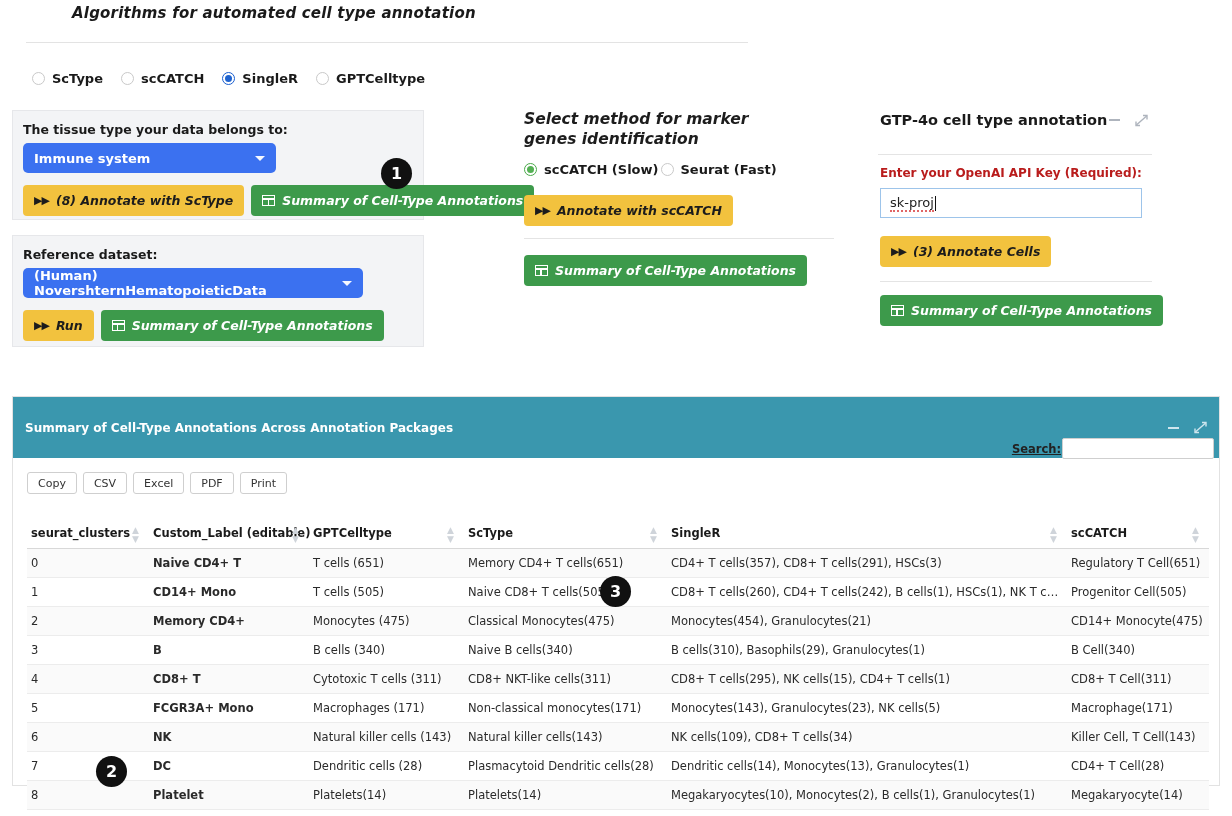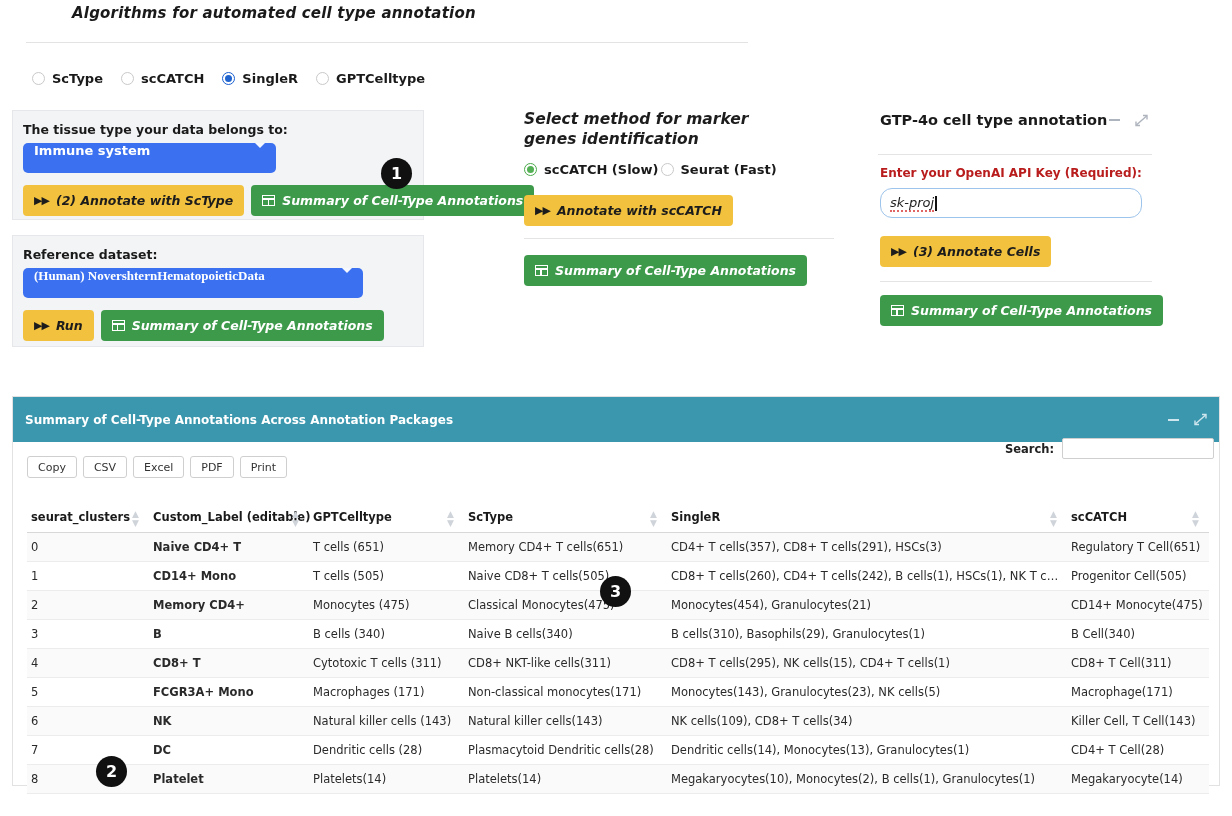--- a/index.html
+++ b/index.html
@@ -28,21 +28,21 @@
   .rd.on-blue:after{content:"";position:absolute;left:2px;top:2px;width:7px;height:7px;border-radius:50%;background:#1f63cf;}
   .rd.on-green{border:1px solid #4aa94a;background:#fff;}
   .rd.on-green:after{content:"";position:absolute;left:2px;top:2px;width:7px;height:7px;border-radius:50%;background:#54b054;}
 
   
   .panel{position:absolute;background:#f3f4f6;border:1px solid #e6e7ea;box-sizing:border-box;}
   .panel-label{font-size:12.5px;font-weight:bold;color:#1a1a1a;}
 
   .sel{
     box-sizing:border-box;background:#3b71f0;color:#fff;border:none;border-radius:5px;
-    height:30px;display:flex;justify-content:space-between;
+    height:30px;display:flex;align-items:center;justify-content:space-between;
     padding:0 11px;font-size:13px;font-weight:bold;cursor:pointer;
   }
   .sel .caret{width:0;height:0;border-left:5px solid transparent;border-right:5px solid transparent;border-top:5px solid #fff;opacity:.95;margin-left:8px;}
 
   .btn{
     box-sizing:border-box;border:none;border-radius:4px;height:31px;
     display:inline-flex;align-items:center;gap:7px;padding:0 11px;
     font-size:12.5px;font-weight:bold;font-style:italic;cursor:pointer;white-space:nowrap;
     font-family:"DejaVu Sans","Liberation Sans",sans-serif;
   }
@@ -62,42 +62,41 @@
   .hr-light{position:absolute;height:1px;background:#e4e4e4;}
 
   
   .card{position:absolute;background:#fff;box-sizing:border-box;}
   .card-head{display:flex;align-items:center;justify-content:space-between;padding:0 4px 26px 2px;border-bottom:1px solid #e4e4e4;}
   .card-title{font-size:14.5px;font-weight:bold;color:#1a1a1a;}
   .wincontrols{display:flex;align-items:center;gap:15px;color:#aeb4bd;}
   .min-ico{width:11px;height:2px;background:#aeb4bd;display:block;}
   .exp-ico{width:13px;height:13px;position:relative;display:block;}
   .txt-input{
-    box-sizing:border-box;width:100%;height:30px;border:1px solid #9dc4ea;border-radius:12px;
+    box-sizing:border-box;width:100%;height:30px;border:1px solid #9dc4ea;border-radius:0;
     background:#fff;padding:0 9px;font-size:13px;color:#222;display:flex;align-items:center;
     font-family:"DejaVu Sans","Liberation Sans",sans-serif;
-    font-style:italic;
   }
   .typed{position:relative;display:inline-block;border-bottom:2px dotted #e06666;padding-bottom:0px;}
   .caretbar{display:inline-block;width:1.4px;height:15px;background:#111;vertical-align:-3px;margin-left:1px;}
 
   
   .tablebox{position:absolute;left:12px;top:396px;width:1208px;height:390px;background:#fff;border:1px solid #e2e2e2;box-sizing:border-box;}
-  .tbl-head{height:29px;background:#3a97ae;display:flex;align-items:center;justify-content:space-between;padding:8px 12px;}
+  .tbl-head{height:29px;background:#3a97ae;display:flex;align-items:center;justify-content:space-between;padding:16px 12px;}
   .tbl-head .t{color:#fff;font-size:12px;font-weight:bold;}
   .tbl-head .wincontrols{color:#cfe6ee;}
   .tbl-head .min-ico{background:#cfe6ee;}
 
   .exportbar{display:flex;gap:6px;padding:14px 0 0 14px;}
   .xbtn{
     box-sizing:border-box;border:1px solid #cfcfcf;border-radius:3px;background:#fff;
     height:22px;min-width:40px;padding:10px 10px;display:inline-flex;align-items:center;justify-content:center;
     font-size:11px;color:#333;cursor:pointer;font-family:"DejaVu Sans","Liberation Sans",sans-serif;
   }
-  .searchwrap{position:absolute;right:18px;top:438px;display:flex;align-items:center;gap:8px;}
+  .searchwrap{position:absolute;right:18px;top:438px;display:flex;align-items:center;gap:1px;text-decoration:underline;}
   .searchwrap .sl{font-size:11.5px;color:#222;font-weight:bold;}
   .searchbox{width:152px;height:21px;border:1px solid #cfcfcf;border-radius:2px;background:#fff;box-sizing:border-box;}
 
   table.dt{border-collapse:collapse;width:1182px;margin:26px 0 0 14px;table-layout:fixed;}
   table.dt th{
     text-align:left;font-size:11.5px;font-weight:bold;color:#1a1a1a;
     padding:6px 4px 8px 4px;border-bottom:1px solid #d8d8d8;position:relative;white-space:nowrap;
   }
   table.dt th .sorter{position:absolute;right:10px;top:6px;color:#cfd4da;font-size:9px;line-height:9px;}
   table.dt td{
@@ -143,32 +142,32 @@
 
 <div class="panel" style="left:12px;top:110px;width:412px;height:110px;">
   <div class="panel-label" style="position:absolute;left:10px;top:11px;">The tissue type your data belongs to:</div>
   <div class="sel" style="position:absolute;left:10px;top:32px;width:253px;">
     <span>Immune system</span>
     <span class="caret"></span>
   </div>
   <div style="position:absolute;left:10px;top:74px;display:flex;gap:7px;">
     <button class="btn amber">
       <span class="ff">▶▶</span>
-      <span>(2) Annotate with ScType</span>
+      <span>(8) Annotate with ScType</span>
     </button>
     <button class="btn green">
       <span class="grid-ico"></span>
       <span>Summary of Cell-Type Annotations</span>
     </button>
   </div>
 </div>
 
 <div class="panel" style="left:12px;top:235px;width:412px;height:112px;">
   <div class="panel-label" style="position:absolute;left:10px;top:11px;">Reference dataset:</div>
-  <div class="sel" style="position:absolute;left:10px;top:32px;width:340px;font-family:Liberation Serif, serif;">
+  <div class="sel" style="position:absolute;left:10px;top:32px;width:340px;">
     <span>(Human) NovershternHematopoieticData</span>
     <span class="caret"></span>
   </div>
   <div style="position:absolute;left:10px;top:74px;display:flex;gap:7px;">
     <button class="btn amber">
       <span class="ff">▶▶</span>
       <span>Run</span>
     </button>
     <button class="btn green">
       <span class="grid-ico"></span>

